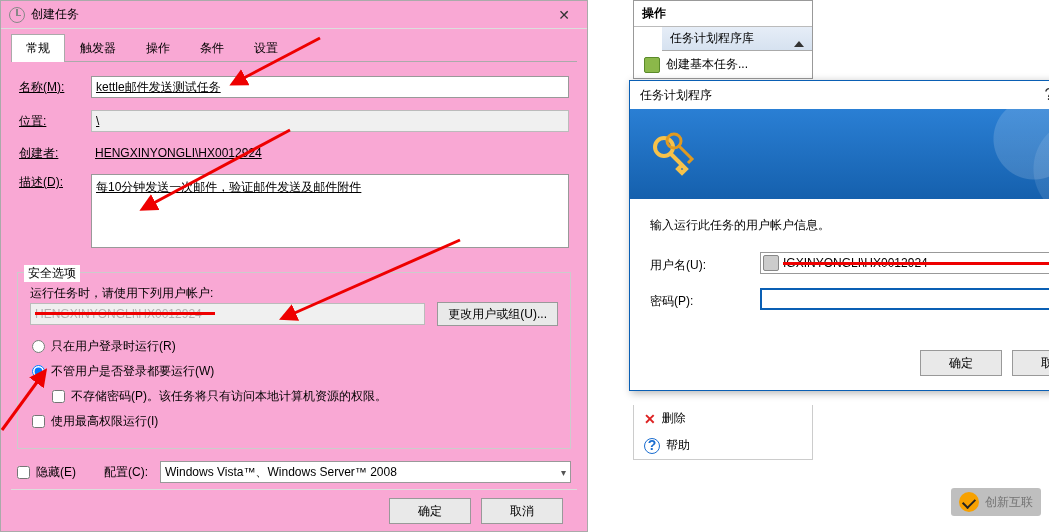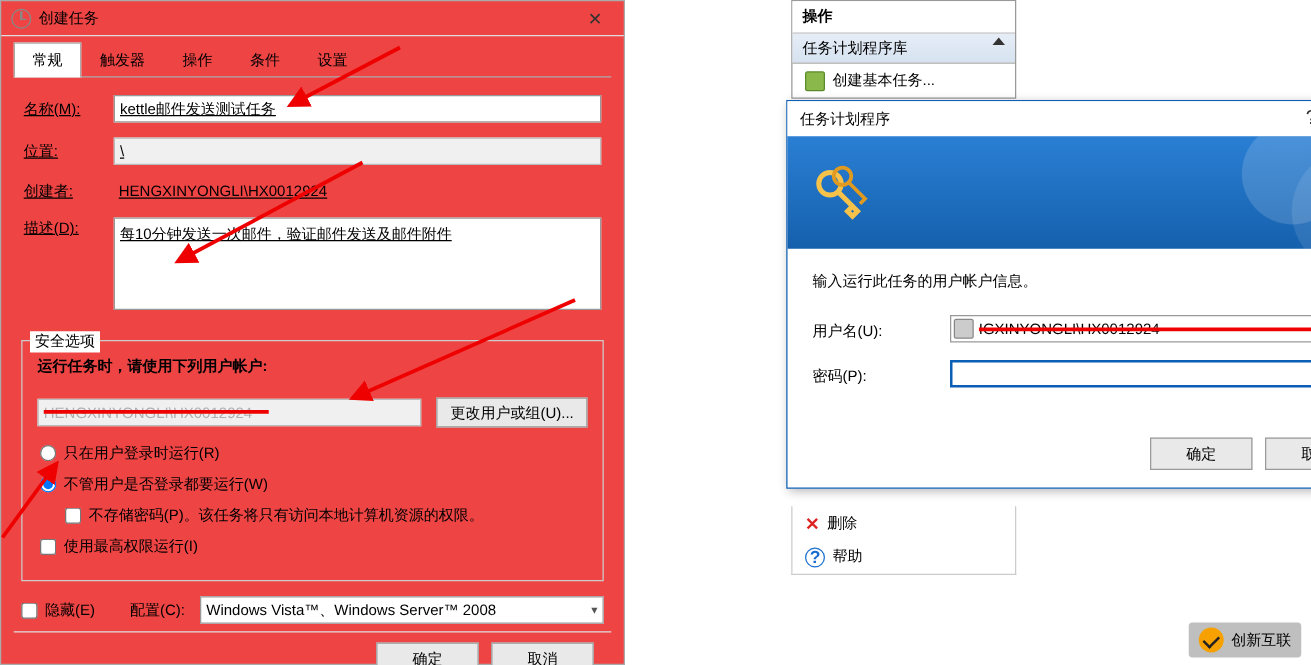--- a/index.html
+++ b/index.html
@@ -1,19 +1,19 @@
 <!DOCTYPE html>
 <html><head>
   <meta charset="utf-8">
   <style>
     * { box-sizing: border-box; margin: 0; padding: 0; font-family: "Microsoft YaHei", "Segoe UI", sans-serif; font-size: 12px; }
     body { background: #fff; width: 1049px; height: 532px; position: relative; overflow: hidden; }
     
     
-    .main-dialog { position: absolute; left: 0; top: 0; width: 500px; height: 532px; background: #ef4444; border: 1px solid #aaa; }
+    .main-dialog { position: absolute; left: 0; top: 0; width: 588px; height: 532px; background: #f9a8d4; border: 1px solid #aaa; }
     .title-bar { height: 28px; display: flex; align-items: center; padding: 0 2px 0 8px; border-bottom: 1px solid #ddd; }
     .title-icon { width: 16px; height: 16px; border: 1.5px solid #888; border-radius: 50%; margin-right: 6px; position: relative; }
     .title-icon::after { content: ""; position: absolute; width: 1.5px; height: 6px; background: #888; left: 6px; top: 1px; }
     .title-icon::before { content: ""; position: absolute; width: 5px; height: 1.5px; background: #888; left: 6px; top: 7px; }
     .title-text { flex: 1; }
     .title-close { width: 42px; height: 26px; text-align: center; line-height: 26px; font-size: 14px; color: #333; }
     
     .dialog-body { padding: 0 10px; }
     
     
@@ -27,21 +27,21 @@
     .form-label { width: 72px; }
     .form-input { flex: 1; height: 22px; padding: 2px 4px; border: 1px solid #999; background: #fff; font-family: inherit; }
     .form-input.readonly { background: #f0f0f0; border-color: #bbb; }
     .form-static { padding: 2px 4px; }
     .form-textarea { flex: 1; height: 74px; padding: 4px; border: 1px solid #999; resize: none; font-family: inherit; }
     .textarea-row { align-items: flex-start; }
     
     
     .fieldset { border: 1px solid #ccc; margin: 6px 6px 12px 6px; padding: 12px 12px 10px 12px; position: relative; }
     .legend { position: absolute; top: -8px; left: 6px; background: #fff; padding: 0 4px; }
-    .sec-label { margin-bottom: 16px; font-weight: bold; }
+    .sec-label { margin-bottom: 0; }
     .sec-user-row { display: flex; align-items: center; margin-bottom: 12px; gap: 12px; }
     .sec-user { flex: 1; height: 22px; background: #f0f0f0; border: 1px solid #bbb; padding: 2px 4px; line-height: 16px; position: relative; }
     .btn { height: 24px; padding: 0 10px; border: 1px solid #999; background: #e9e9e9; cursor: default; min-width: 70px; }
     .radio-row, .check-row { display: flex; align-items: center; margin-bottom: 8px; padding-left: 2px; }
     .radio-row input, .check-row input { margin-right: 6px; }
     .check-row.indent { padding-left: 22px; }
     
     
     .bottom-row { display: flex; align-items: center; margin: 6px 6px; gap: 12px; justify-content: space-between; }
     .hidden-chk { display: flex; align-items: center; }
@@ -49,21 +49,21 @@
     .config-label { margin-left: 16px; }
     .config-select { flex: 1; height: 22px; border: 1px solid #999; padding: 2px 4px; display: flex; align-items: center; justify-content: space-between; background: #fff; gap: 40px; }
     .chev { font-size: 10px; color: #555; }
     
     .dialog-buttons { display: flex; justify-content: flex-end; padding: 8px 14px 0 14px; margin-top: 4px; gap: 10px; border-top: 1px solid #ddd; }
     .dialog-buttons .btn { min-width: 82px; height: 26px; }
     
     
     .side-panel { position: absolute; left: 633px; top: 0; width: 180px; border: 1px solid #999; background: #fff; }
     .side-header { background: #fff; padding: 4px 8px; font-weight: bold; border-bottom: 1px solid #bbb; }
-    .side-group { background: linear-gradient(#e6edf7,#d6e2f0); padding: 3px 8px; display: flex; justify-content: space-between; align-items: flex-start; border-bottom: 1px solid #aaa; }
+    .side-group { background: linear-gradient(#e6edf7,#d6e2f0); padding: 3px 8px; display: flex; justify-content: space-between; align-items: flex-end; border-bottom: 1px solid #aaa; margin-left: 28px; }
     .triangle-up { width: 0; height: 0; border-left: 5px solid transparent; border-right: 5px solid transparent; border-bottom: 6px solid #333; }
     .side-item { padding: 5px 8px 5px 10px; display: flex; align-items: center; gap: 6px; }
     .mini-icon { width: 16px; height: 16px; display: inline-block; }
     .mini-task { background: #8bb84a; border: 1px solid #5a8a2a; border-radius: 2px; }
     .mini-x { color: #d22; font-weight: bold; font-size: 14px; line-height: 14px; }
     .mini-q { color: #1a6dd0; font-weight: bold; font-size: 14px; border: 1.5px solid #1a6dd0; border-radius: 50%; width: 16px; height: 16px; text-align: center; line-height: 13px; }
     
     
     .cred-dialog { position: absolute; left: 629px; top: 80px; width: 486px; border: 1px solid #0a5fb4; background: #fff; box-shadow: 2px 2px 8px rgba(0,0,0,0.3); }
     .cred-title { height: 28px; display: flex; align-items: center; padding: 0 2px 0 10px; background: #fff; }
@@ -89,21 +89,21 @@
     .cred-buttons { display: flex; justify-content: flex-end; gap: 10px; padding: 12px 20px 14px 20px; }
     .cred-buttons .btn { min-width: 82px; height: 26px; }
     
     
     .arrow { position: absolute; pointer-events: none; }
     
     
     .redact { position: absolute; height: 3px; background: #e00; left: 4px; width: 180px; top: 8px; }
     
     
-    .logo { position: absolute; right: 8px; bottom: 6px; display: flex; align-items: center; gap: 6px; color: #000000; background: rgba(0,0,0,0.25); padding: 4px 8px; border-radius: 3px; font-size: 13px; margin-left: 32px; }
+    .logo { position: absolute; right: 8px; bottom: 16px; display: flex; align-items: center; gap: 6px; color: #737373; background: rgba(0,0,0,0.25); padding: 4px 8px; border-radius: 3px; font-size: 13px; margin-left: 32px; }
     .logo-mark { width: 20px; height: 20px; background: #f7a100; border-radius: 50%; position: relative; }
     .logo-mark::after { content: ""; position: absolute; left: 4px; top: 6px; width: 10px; height: 6px; border: 2.5px solid #222; border-top: none; border-right: none; transform: rotate(-45deg); }
     
     
     .side-items-bottom { position: absolute; left: 633px; top: 405px; width: 180px; border: 1px solid #ccc; border-top: none; background: #fff; }
   </style>
 </head>
 <body>
 
 <div class="main-dialog">

